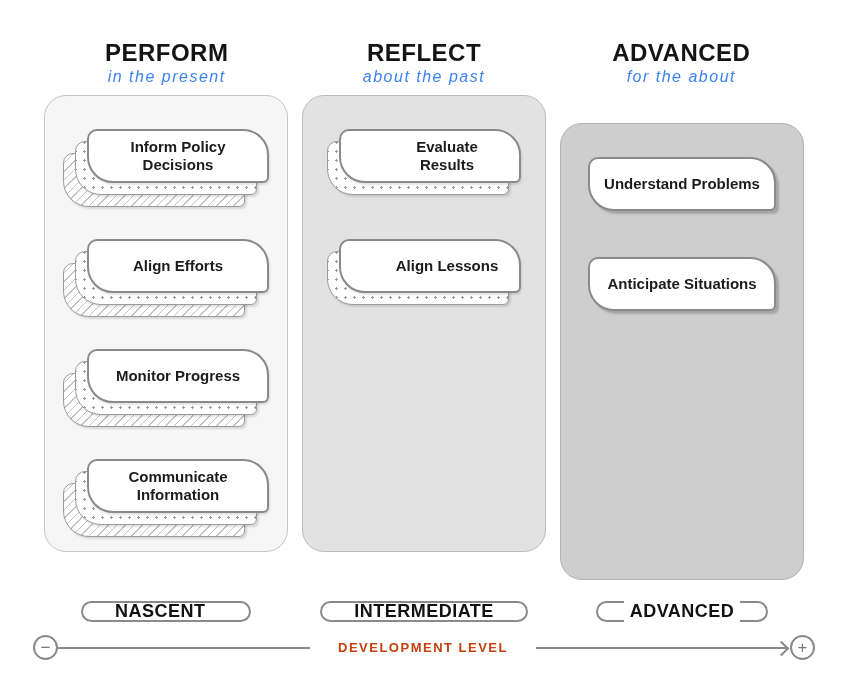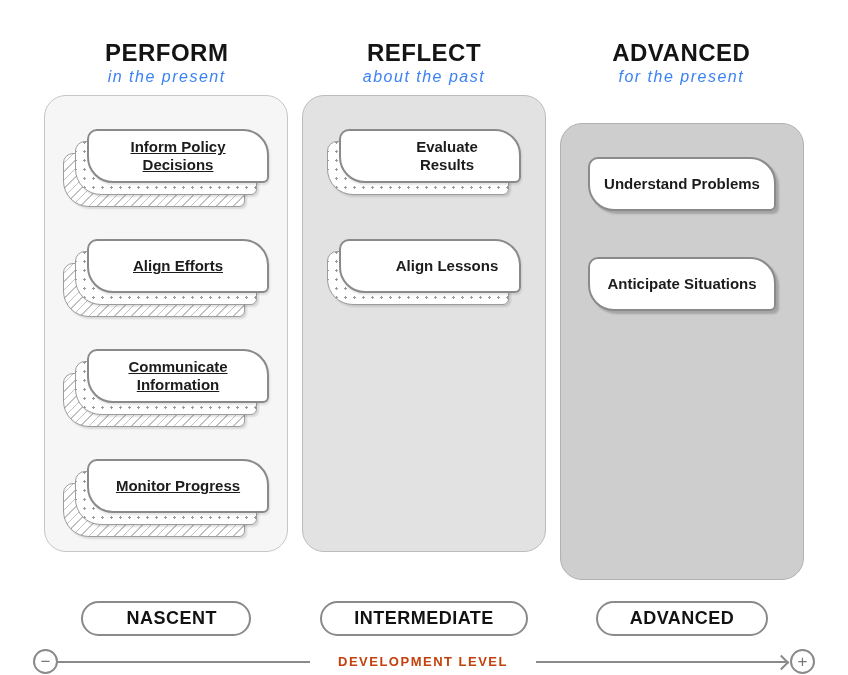--- a/index.html
+++ b/index.html
@@ -29,44 +29,44 @@
     position:absolute; width:182px; height:54px;
     border-radius:10px 26px 6px 26px;
     background:#ffffff;
   }
   .layer { border:1.5px solid #9c9c9c; box-shadow:2px 2px 2px rgba(0,0,0,.12); }
   .card  { border:2px solid #8a8a8a; display:flex; align-items:center; justify-content:center;
            text-align:center; font-size:15px; font-weight:700; line-height:1.25; padding:4px 14px;
            box-shadow:1px 2px 2px rgba(0,0,0,.10); }
   .stack-3 .layer-bottom { left:0;  top:24px; }
   .stack-3 .layer-mid    { left:12px; top:12px; }
-  .stack-3 .card         { left:24px; top:0;text-decoration:underline; }
+  .stack-3 .card         { left:24px; top:0; }
   .stack-2 .layer-bottom { left:0;  top:12px; }
   .stack-2 .card         { left:12px; top:0;padding-left:48px; }
   .card-single { position:static; width:188px; box-shadow:3px 3px 2px rgba(0,0,0,.20); }
 
   
   .pat-hatch {
     background-color:#ffffff;
     background-image:repeating-linear-gradient(135deg,#c2c2c2 0 1px,transparent 1px 6px);
   }
   .pat-dots {
     background-color:#ffffff;
     background-image:radial-gradient(#9a9a9a 1px,transparent 1.3px);
     background-size:9px 9px;
     background-position:4px 5px;
   }
 
   
   .pills-row { display:flex; gap:14px; padding:0 44px; margin-top:21px; }
   .pill-slot { flex:1; display:flex; justify-content:center; }
   .pill {
-    height:35px; min-width:170px; padding:0 26px;
+    height:21px; min-width:170px; padding:0 26px;
     border:2px solid #8a8a8a; border-radius:18px; background:#ffffff;
-    display:flex; align-items:center; justify-content:flex-end;
+    display:flex; align-items:center; justify-content:flex-start;
     font-size:18px; font-weight:700; letter-spacing:.5px; color:#121212;
   }
   .pill span { background:#ffffff; padding:0 6px; }
   .pill.pat-hatch span, .pill.pat-dots span { background:transparent; }
   .pill.pat-hatch span { background:rgba(255,255,255,.0); }
 
   
   .axis { display:flex; align-items:center; padding:0 33px; margin-top:13px; }
   .endpoint {
     width:25px; height:25px; border:2px solid #8a8a8a; border-radius:50%;
@@ -93,46 +93,46 @@
     <div class="header">
       <div class="title">PERFORM</div>
       <div class="subtitle">in the present</div>
     </div>
     <div class="header">
       <div class="title">REFLECT</div>
       <div class="subtitle">about the past</div>
     </div>
     <div class="header">
       <div class="title">ADVANCED</div>
-      <div class="subtitle">for the present</div>
+      <div class="subtitle">for the about</div>
     </div>
   </div>
 
   <div class="columns-row">
 
     <div class="column col-1">
       <div class="stack stack-3">
         <div class="layer layer-bottom pat-hatch"></div>
         <div class="layer layer-mid pat-dots"></div>
         <div class="card">Inform Policy Decisions</div>
       </div>
       <div class="stack stack-3">
         <div class="layer layer-bottom pat-hatch"></div>
         <div class="layer layer-mid pat-dots"></div>
         <div class="card">Align Efforts</div>
       </div>
       <div class="stack stack-3">
         <div class="layer layer-bottom pat-hatch"></div>
         <div class="layer layer-mid pat-dots"></div>
-        <div class="card">Communicate Information</div>
+        <div class="card">Monitor Progress</div>
       </div>
       <div class="stack stack-3">
         <div class="layer layer-bottom pat-hatch"></div>
         <div class="layer layer-mid pat-dots"></div>
-        <div class="card">Monitor Progress</div>
+        <div class="card">Communicate Information</div>
       </div>
     </div>
 
     <div class="column col-2">
       <div class="stack stack-2">
         <div class="layer layer-bottom pat-dots"></div>
         <div class="card">Evaluate Results</div>
       </div>
       <div class="stack stack-2">
         <div class="layer layer-bottom pat-dots"></div>

